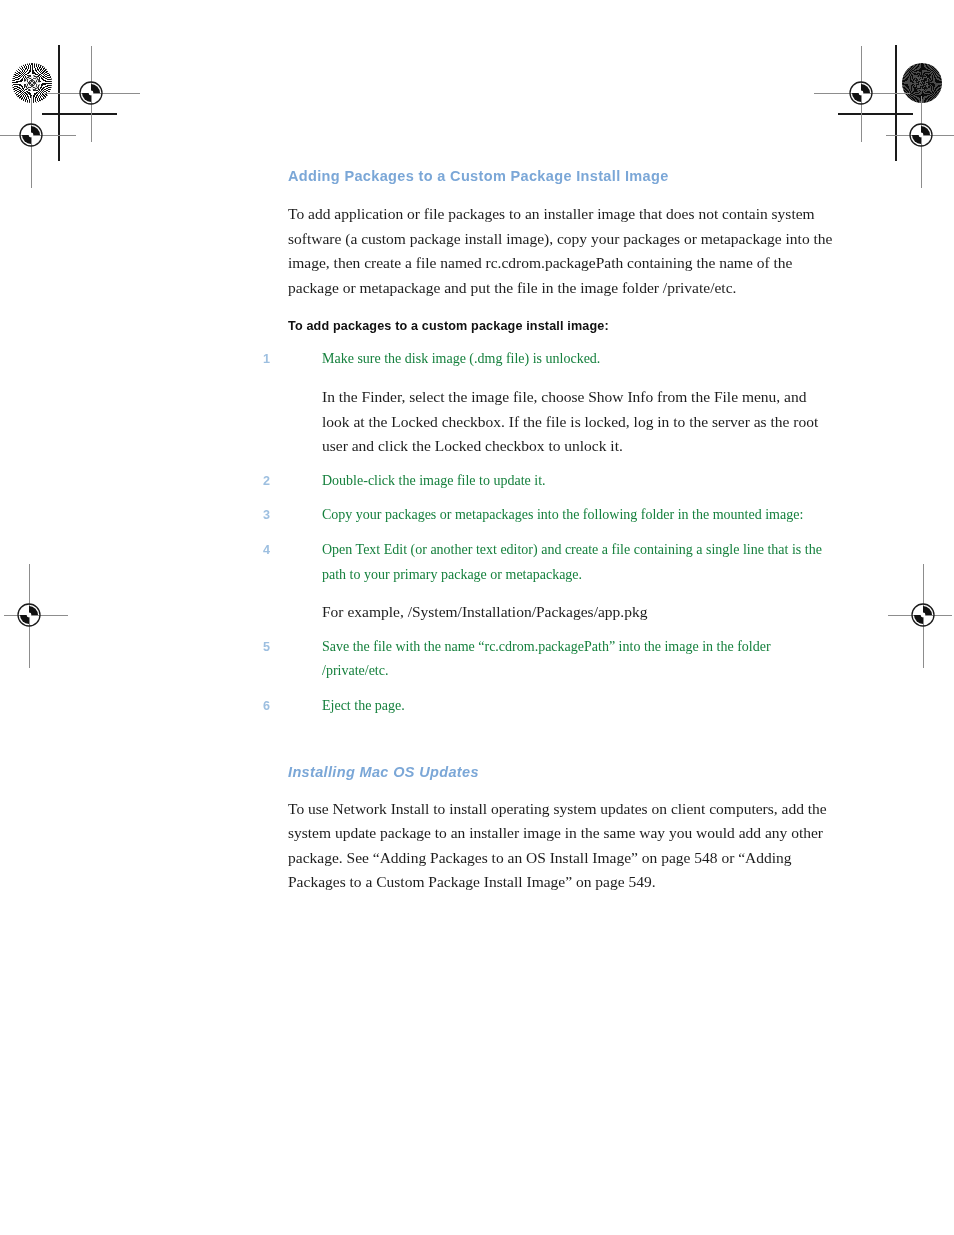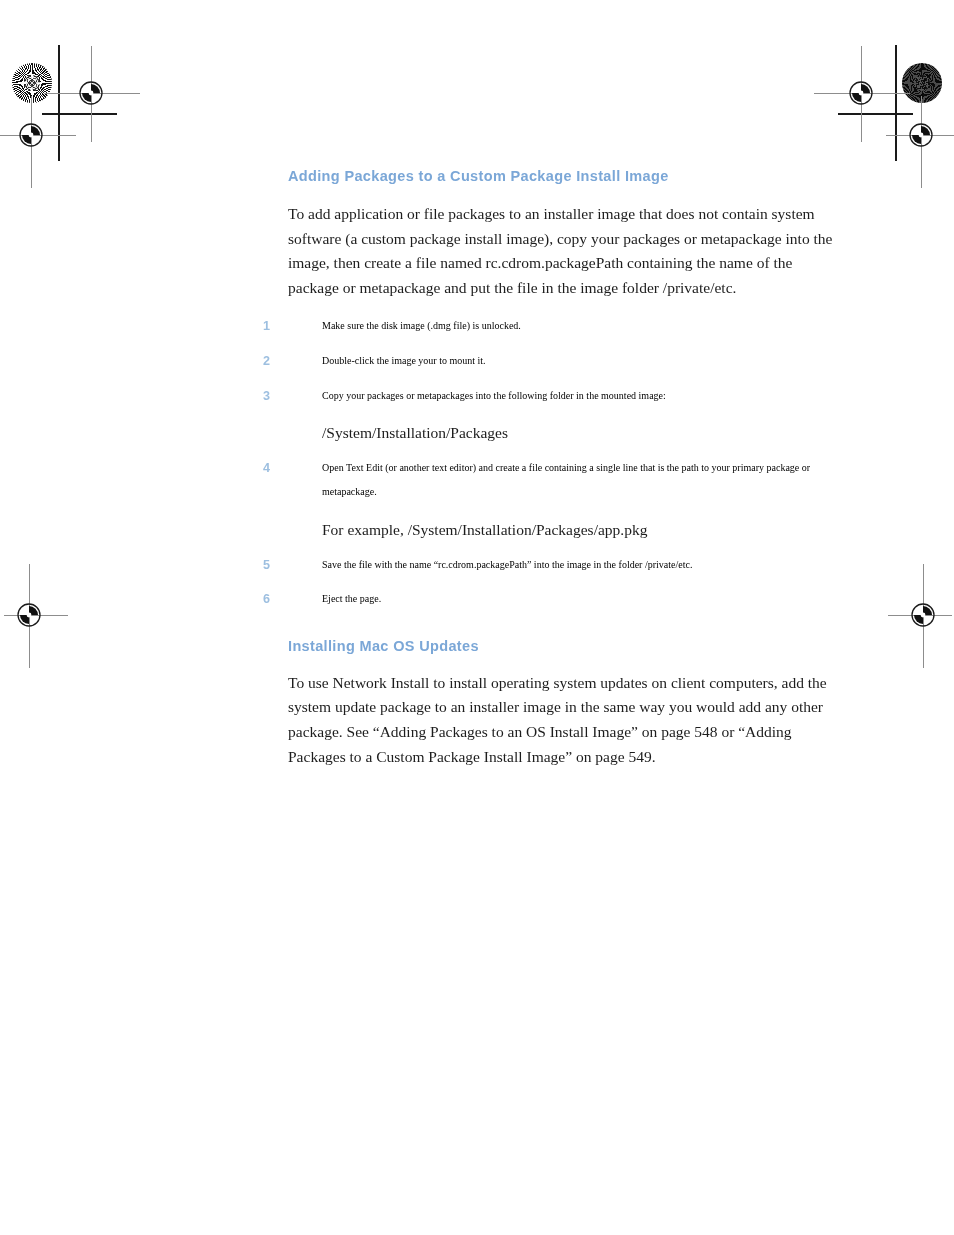--- a/index.html
+++ b/index.html
@@ -69,22 +69,23 @@
   }
   .section-heading {
     color: #7ba7d7;
     font-family: "Liberation Sans", sans-serif;
     font-weight: bold;
     font-size: 14.5px;
     letter-spacing: 0.35px;
     margin: 0 0 18px 0;
   }
   .section-heading.second {
-    margin-top: 26px;
+    margin-top: 45px;
     margin-bottom: 17px;
+    font-style: italic;
   }
   p.body {
     margin: 0 0 14px 0;
     font-size: 15.5px;
     line-height: 24.6px;
     color: #1d1d1d;
     text-align: left;
   }
   .sub-heading {
     font-family: "Liberation Sans", sans-serif;
@@ -111,23 +112,23 @@
     width: 16px;
     text-align: left;
     color: #9dbfe0;
     font-family: "Liberation Sans", sans-serif;
     font-weight: bold;
     font-size: 12.6px;
     line-height: 24.6px;
   }
   .step-text {
     display: block;
-    font-size: 10px;
+    font-size: 14px;
     line-height: 24.6px;
-    color: #000000;
+    color: #15803d;
   }
   .step-note {
     display: block;
     font-size: 15.5px;
     line-height: 24.6px;
     color: #1d1d1d;
     margin-top: 13px;
   }
 
   
@@ -292,37 +293,38 @@
       <circle cx="13" cy="13" r="2.4" fill="#ffffff"></circle>
     </svg>
   </div>
 
   <div class="content">
 
     <h2 class="section-heading">Adding Packages to a Custom Package Install Image</h2>
 
     <p class="body">To add application or file packages to an installer image that does not contain system software (a custom package install image), copy your packages or metapackage into the image, then create a file named rc.cdrom.packagePath containing the name of the package or metapackage and put the file in the image folder /private/etc.</p>
 
+    <h3 class="sub-heading">To add packages to a custom package install image:</h3>
 
     <ol class="steps">
 
       <li>
         <span class="step-num">1</span>
         <span class="step-text">Make sure the disk image (.dmg file) is unlocked.</span>
+        <span class="step-note">In the Finder, select the image file, choose Show Info from the File menu, and look at the Locked checkbox. If the file is locked, log in to the server as the root user and click the Locked checkbox to unlock it.</span>
       </li>
 
       <li>
         <span class="step-num">2</span>
-        <span class="step-text">Double-click the image your to mount it.</span>
+        <span class="step-text">Double-click the image file to update it.</span>
       </li>
 
       <li>
         <span class="step-num">3</span>
         <span class="step-text">Copy your packages or metapackages into the following folder in the mounted image:</span>
-        <span class="step-note">/System/Installation/Packages</span>
       </li>
 
       <li>
         <span class="step-num">4</span>
         <span class="step-text">Open Text Edit (or another text editor) and create a file containing a single line that is the path to your primary package or metapackage.</span>
         <span class="step-note">For example, /System/Installation/Packages/app.pkg</span>
       </li>
 
       <li>
         <span class="step-num">5</span>

